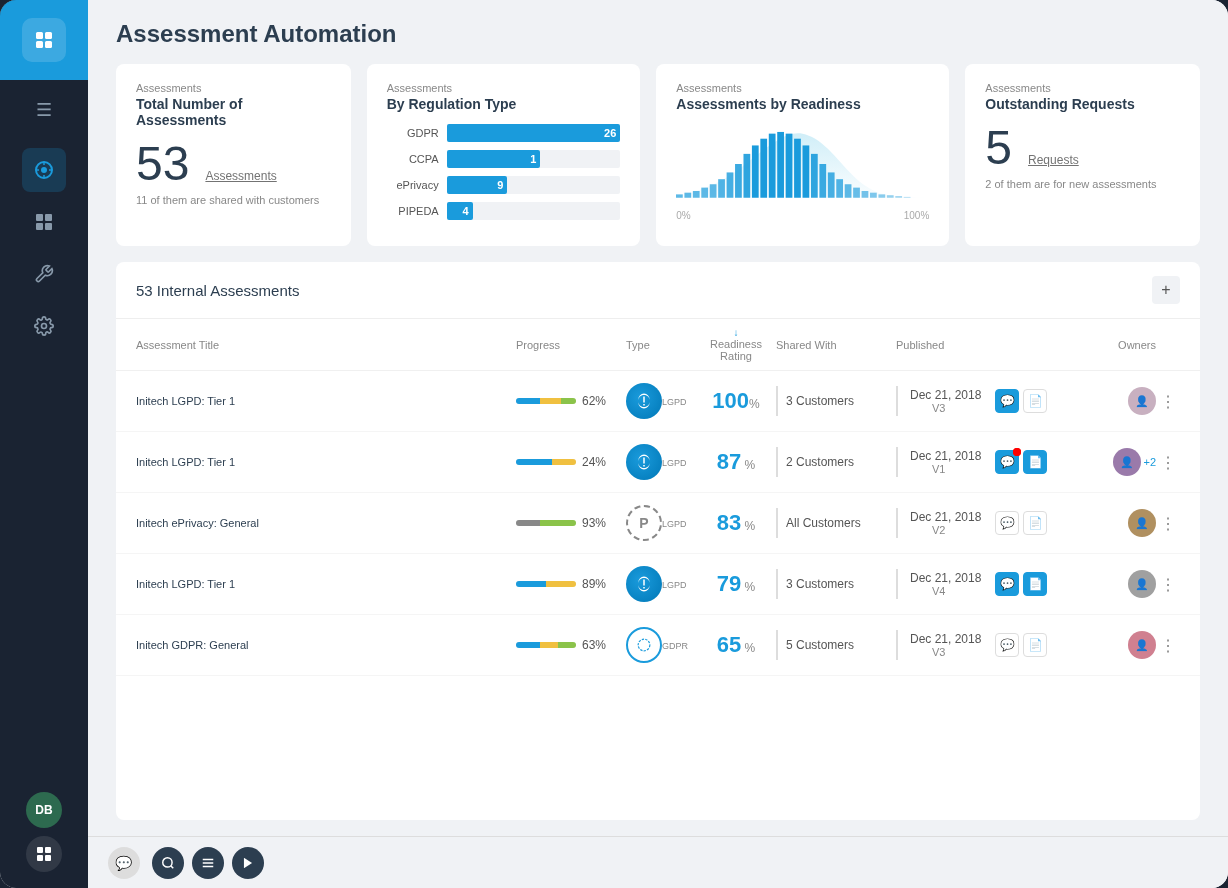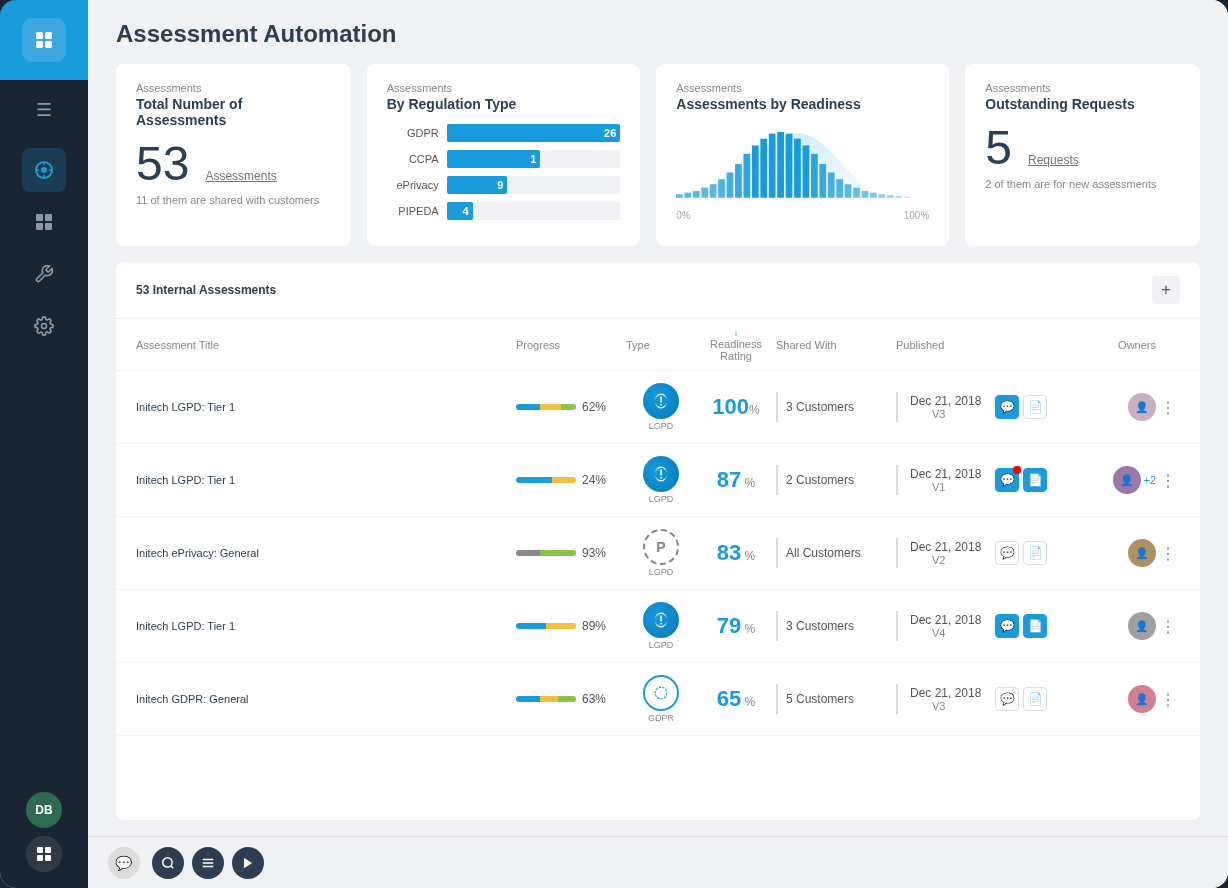--- a/index.html
+++ b/index.html
@@ -43,21 +43,21 @@
     .dist-card { background: white; border-radius: 8px; padding: 18px 20px; flex: 1.3; }
     .dist-axis { display: flex; justify-content: space-between; font-size: 10px; color: #aaa; margin-top: 2px; }
 
     
     .req-card { background: white; border-radius: 8px; padding: 18px 20px; flex: 1; }
 
     
     .table-section { flex: 1; overflow: hidden; padding: 0 28px 16px; }
     .table-container { background: white; border-radius: 8px; overflow: hidden; height: 100%; display: flex; flex-direction: column; }
     .table-header-row { display: flex; align-items: center; padding: 14px 20px; border-bottom: 1px solid #eee; }
-    .table-title { font-size: 12px; font-weight: 700; color: #2c3e50; flex: 1; }
+    .table-title { font-size: 15px; font-weight: 400; color: #2c3e50; flex: 1; }
     .add-btn { width: 28px; height: 28px; background: #f0f2f5; border-radius: 4px; display: flex; align-items: center; justify-content: center; cursor: pointer; color: #555; font-size: 16px; }
     
     .col-headers { display: flex; align-items: center; padding: 8px 20px; border-bottom: 1px solid #f0f0f0; }
     .col-assessment { flex: 2.2; font-size: 11px; color: #888; }
     .col-progress { width: 110px; font-size: 11px; color: #888; }
     .col-type { width: 70px; font-size: 11px; color: #888; }
     .col-readiness { width: 80px; font-size: 11px; color: #888; text-align: center; }
     .col-shared { width: 120px; font-size: 11px; color: #888; }
     .col-published { width: 160px; font-size: 11px; color: #888; }
     .col-owners { width: 100px; font-size: 11px; color: #888; text-align: right; }
@@ -67,21 +67,21 @@
     .table-row { display: flex; align-items: center; padding: 12px 20px; border-bottom: 1px solid #f5f5f5; }
 
     .row-title { flex: 2.2; font-size: 11px; color: #2c3e50; font-weight: 500; }
     .row-progress { width: 110px; display: flex; align-items: center; gap: 6px; }
     .progress-bar { width: 60px; height: 6px; background: #eee; border-radius: 3px; overflow: hidden; position: relative; }
     .progress-segments { display: flex; height: 100%; }
     .p-seg1 { background: #1a9bdc; }
     .p-seg2 { background: #f0c040; }
     .p-seg3 { background: #8bc34a; }
     .progress-pct { font-size: 12px; color: #555; }
-    .row-type { width: 70px; display: flex; flex-direction: column; align-items: center; }
+    .row-type { width: 70px; display: flex; flex-direction: row; align-items: center; }
     .type-badge { width: 36px; height: 36px; border-radius: 50%; border: 2px solid #1a9bdc; display: flex; align-items: center; justify-content: center; font-size: 10px; font-weight: bold; color: #1a9bdc; background: white; }
     .type-badge.gdpr { border-color: #1a9bdc; color: #1a9bdc; }
     .type-badge.eprivacy { border-color: #888; color: #888; border-style: dashed; }
     .type-label { font-size: 9px; color: #888; margin-top: 2px; }
     .row-readiness { width: 80px; text-align: center; }
     .readiness-num { font-size: 22px; font-weight: 700; color: #1a9bdc; }
     .readiness-pct { font-size: 12px; color: #888; }
     .row-shared { width: 120px; display: flex; align-items: center; gap: 4px; }
     .shared-divider { width: 2px; height: 30px; background: #ddd; margin-right: 4px; }
     .shared-text { font-size: 12px; color: #555; }

